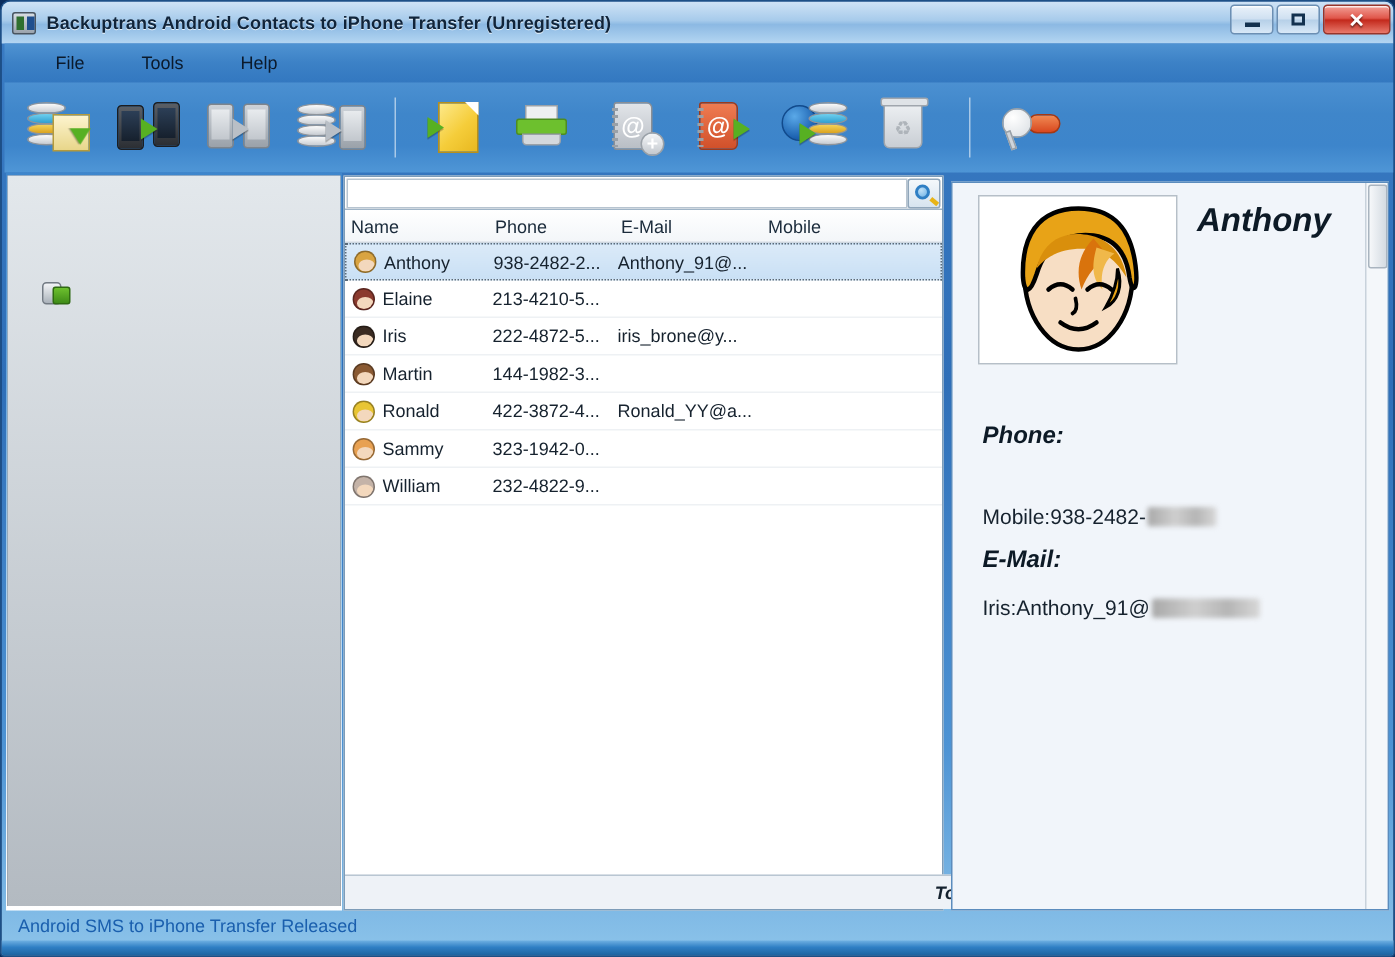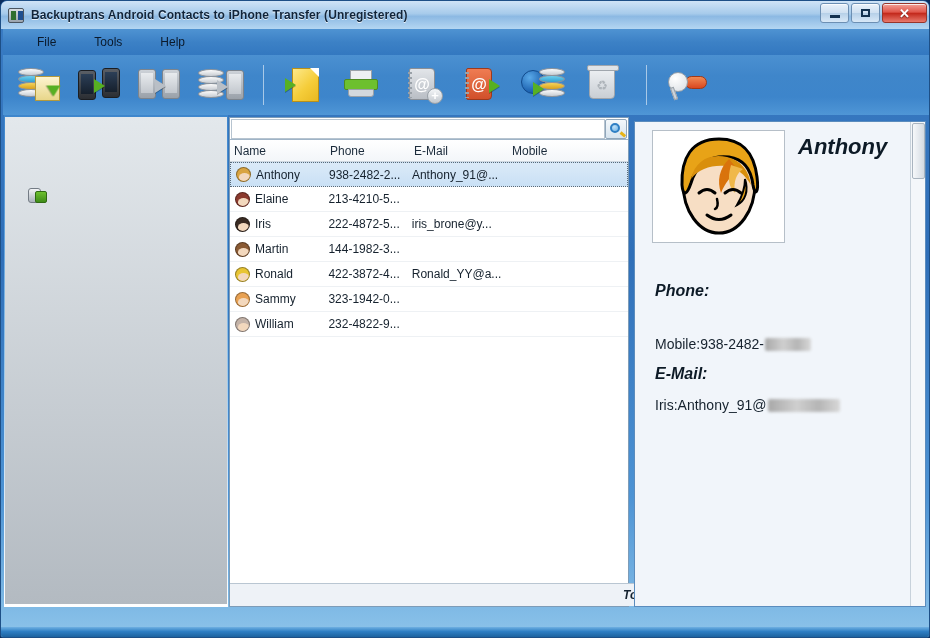--- a/index.html
+++ b/index.html
@@ -622,15 +622,18 @@
     <div class="sec-val" style="top:275px;">
       <span>Iris:Anthony_91@</span>
         <span class="blur" style="width:72px;"></span>
     </div>
 
     <div id="scrollbar-right">
       <div id="scroll-thumb"></div>
     </div>
   </div>
 
+  <div id="statusbar">
+    <span>Android SMS to iPhone Transfer Released</span>
+  </div>
 
   <div id="bottom-glow"></div>
 </div>
 
 </body></html>

